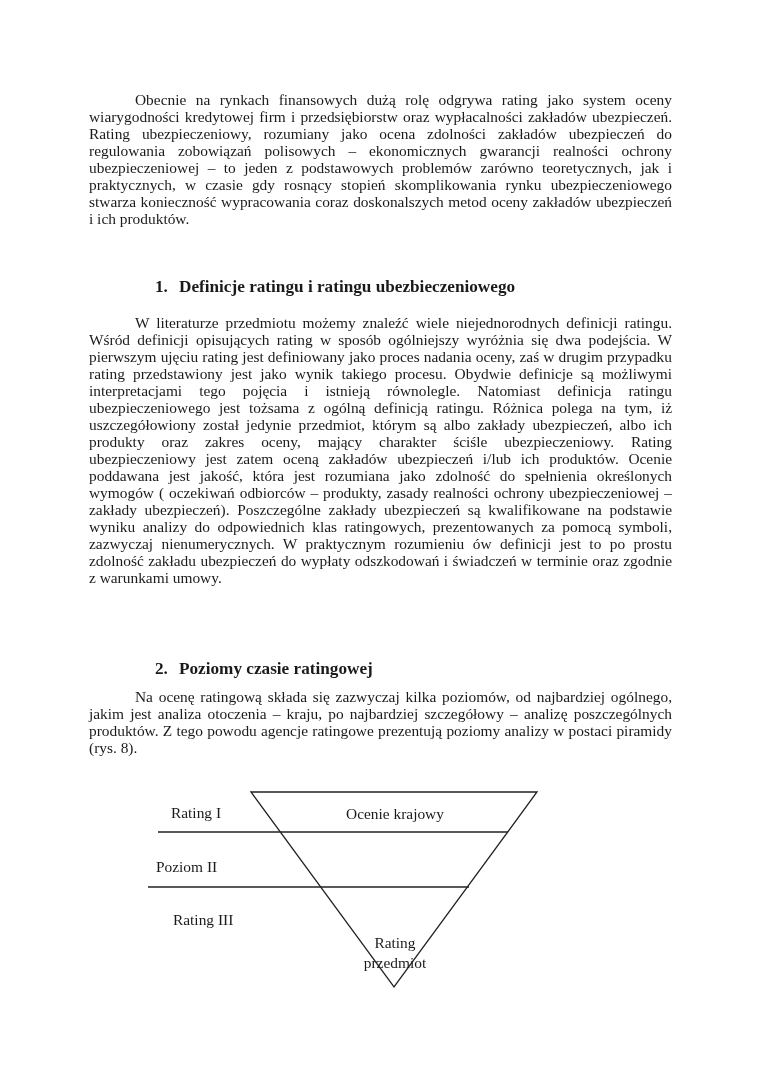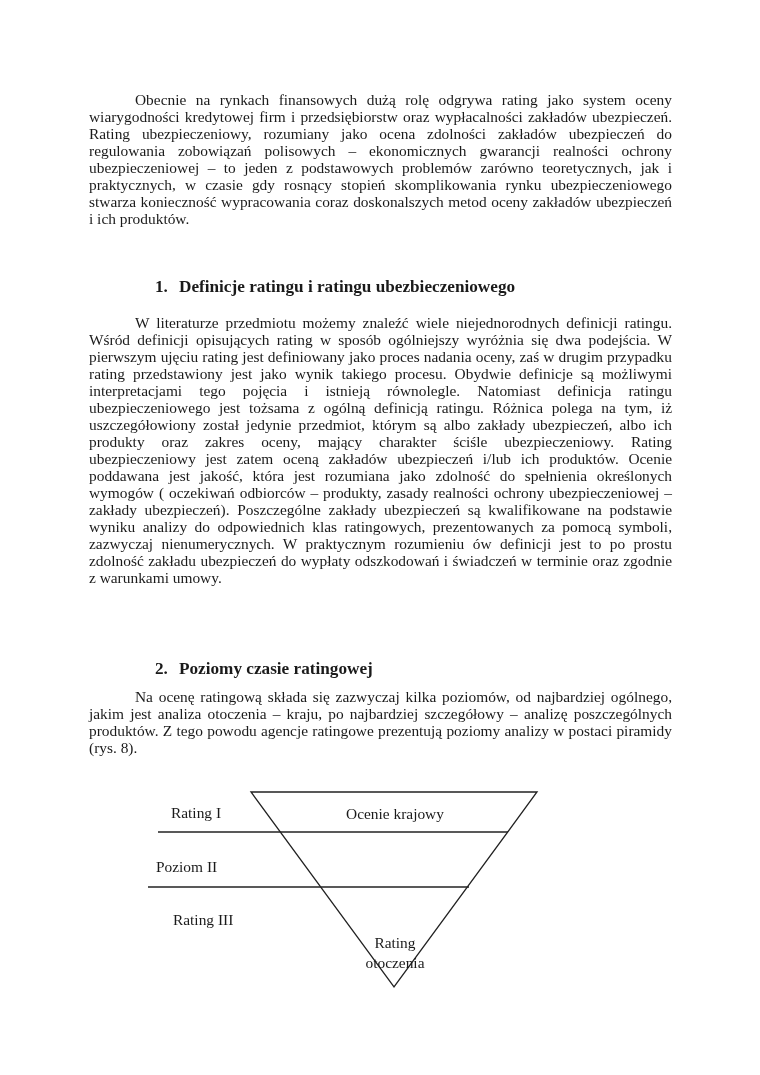--- a/index.html
+++ b/index.html
@@ -62,17 +62,17 @@
 
     <div class="lvl-label" style="left:171px; top:804px;">Rating I</div>
     <div class="lvl-label" style="left:156px; top:858px;">Poziom II</div>
     <div class="lvl-label" style="left:173px; top:911px;">Rating III</div>
 
     <div class="tier-label" style="left:320px; top:804px; width:150px;">
       <div>Ocenie krajowy</div>
     </div>
     <div class="tier-label" style="left:320px; top:893px; width:150px;margin-top:40px;">
       <div>Rating</div>
-      <div>otoczenia</div>
+      <div>przedmiot</div>
     </div>
   </div>
 
 </div>
 
 </body></html>

